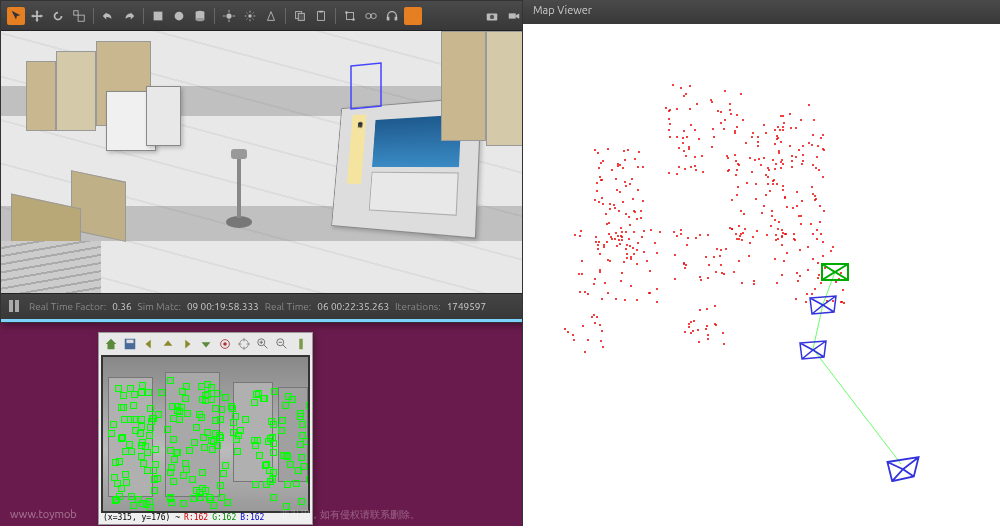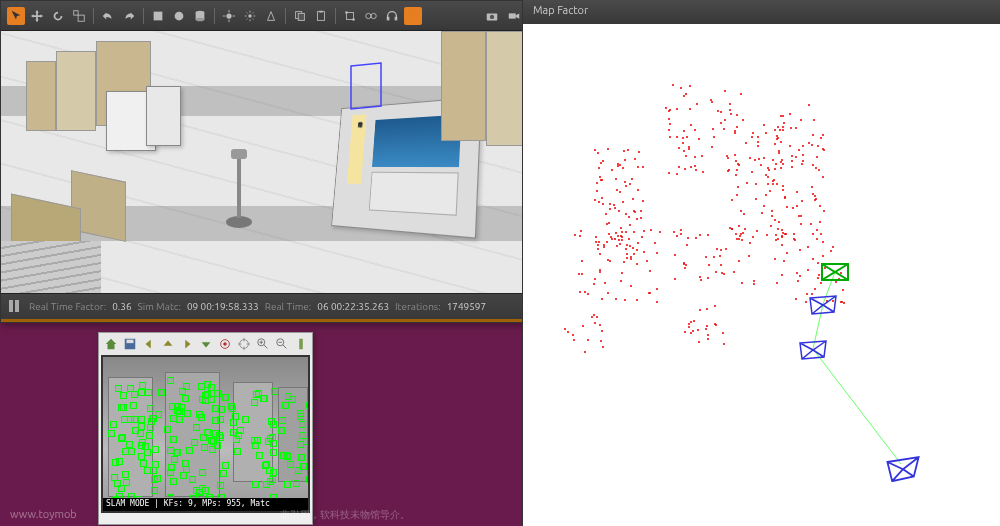--- a/index.html
+++ b/index.html
@@ -2,21 +2,21 @@
 <html><head>
 <meta charset="utf-8">
 <style>
 * { margin:0; padding:0; box-sizing:border-box; }
 body { width:1000px; height:526px; background:#6a1b4d; font-family:Ubuntu,Arial,sans-serif; font-size:11px; overflow:hidden; position:relative; }
 
 
 .ubuntu-bar { position:absolute; top:0; right:0; height:24px; background:linear-gradient(#5c5c5c,#3c3c3c); display:flex; align-items:center; padding:0 8px; color:#ddd; gap:8px; }
 
 
-.gz-window { position:absolute; top:0; left:0; width:530px; height:323px; background:#a16207; border:1px solid #333; box-shadow:2px 2px 8px rgba(0,0,0,0.4); }
+.gz-window { position:absolute; top:0; left:0; width:530px; height:323px; background:#7dd3fc; border:1px solid #333; box-shadow:2px 2px 8px rgba(0,0,0,0.4); }
 .gz-toolbar { height:30px; background:linear-gradient(#4a4a4a,#383838); display:flex; align-items:center; padding:0 6px; gap:3px; border-bottom:1px solid #222; }
 .gz-tool { width:18px; height:18px; display:flex; align-items:center; justify-content:center; color:#bbb; cursor:pointer; border-radius:2px; }
 .gz-tool.active { background:#e67e22; }
 .gz-sep { width:1px; height:16px; background:#666; margin:0 2px; }
 .gz-tool svg { width:14px; height:14px; }
 .gz-tool-right { margin-left:auto; display:flex; gap:4px; }
 
 .gz-view { position:relative; height:262px; background:linear-gradient(#d0d0d0,#f0f0f0); overflow:hidden; }
 .floor { position:absolute; inset:0; background:
   repeating-linear-gradient(15deg,#e8e8e8 0 40px,#ddd 40px 42px),
@@ -501,26 +501,31 @@
         <div class="feature" style="left: 64.3185px; top: 136.711px;"></div>
         <div class="feature" style="left: 26.5757px; top: 145.121px;"></div>
         <div class="feature" style="left: 107.198px; top: 145.154px;"></div>
         <div class="feature" style="left: 180.118px; top: 146.318px;"></div>
         <div class="feature" style="left: 43.7734px; top: 146.513px;"></div>
         <div class="feature" style="left: 43.3026px; top: 140.502px;"></div>
         <div class="feature" style="left: 65.3352px; top: 142.122px;"></div>
         <div class="feature" style="left: 24.6244px; top: 136.041px;"></div>
         <div class="feature" style="left: 93.6615px; top: 137.029px;"></div>
       </div>
-    <div class="orb-status">SLAM MODE | KFs: 9, MPs: 955, Matc</div>
+  </div>
+  <div class="orb-coord">
+    <span>(x=315, y=176) ~</span>
+    <span class="r">R:162</span>
+    <span class="g">G:162</span>
+    <span class="b">B:162</span>
   </div>
 </div>
 
 <div class="map-window">
-  <div class="map-title">Map Factor</div>
+  <div class="map-title">Map Viewer</div>
   <div class="map-canvas">
     <div id="map-points">
         <div class="pt" style="left: 114.294px; top: 218.115px;"></div>
         <div class="pt" style="left: 117.949px; top: 212.382px;"></div>
         <div class="pt" style="left: 98.0965px; top: 206.525px;"></div>
         <div class="pt" style="left: 99.797px; top: 126.47px;"></div>
         <div class="pt" style="left: 105.15px; top: 213.7px;"></div>
         <div class="pt" style="left: 105.513px; top: 158.583px;"></div>
         <div class="pt" style="left: 107.059px; top: 233.714px;"></div>
         <div class="pt" style="left: 119.665px; top: 227.24px;"></div>
@@ -984,13 +989,13 @@
         <path d="M2 4L28 2L26 18L4 20z M2 4L15 11L28 2 M4 20L15 11L26 18" fill="none" stroke="#33d" stroke-width="1.5"></path>
       </svg>
     <svg class="cam" style="top:430px;left:362px;width:36px;height:28px" viewBox="0 0 30 22">
         <path d="M2 6L28 2L24 18L6 22z M2 6L15 12L28 2 M6 22L15 12L24 18" fill="none" stroke="#33d" stroke-width="1.5"></path>
       </svg>
   </div>
 </div>
 
 <div class="watermark wm-left">www.toymob</div>
 <div class="watermark wm-right">CSDN @AI_潜行者</div>
-<div class="disclaimer">非引用，软科技未物馆导介。</div>
+<div class="disclaimer">非引用，如有侵权请联系删除。</div>
 
 </body></html>

